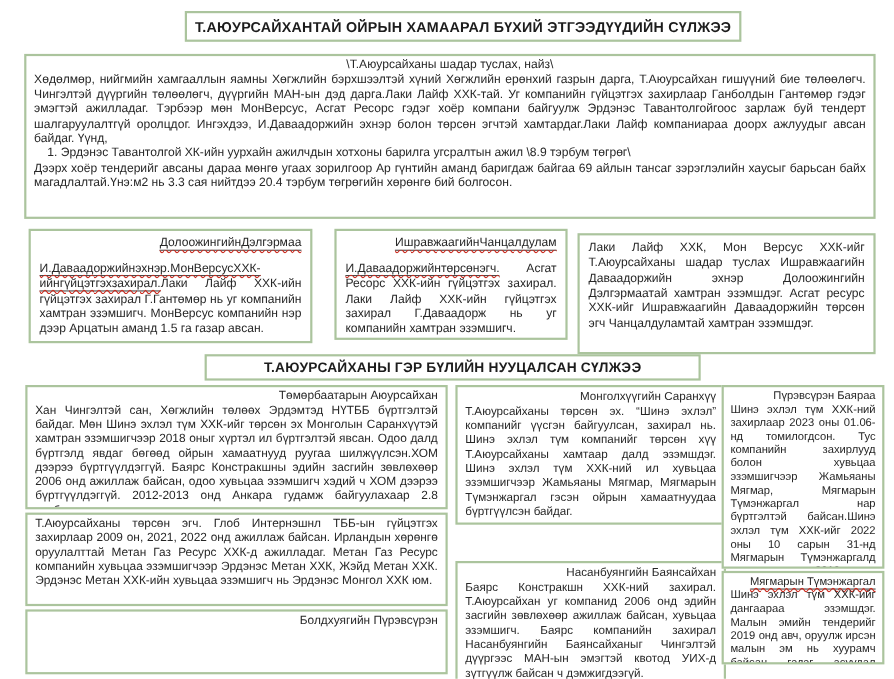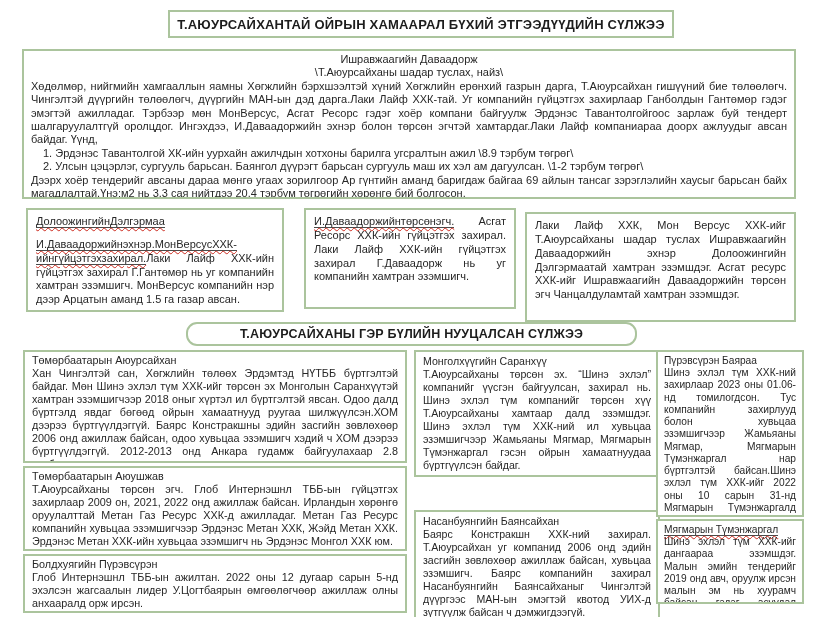--- a/index.html
+++ b/index.html
@@ -9,21 +9,21 @@
   }
   .box {
     position:absolute; box-sizing:border-box; background:#ffffff;
     border:2px solid #abc49d; overflow:hidden;
   }
   .section-title {
     display:flex; align-items:center; justify-content:center;
     font-weight:bold; font-size:13px; color:#1c1c1c; text-align:center;
     letter-spacing:.2px;
   }
-  .box-title { text-align:left; }
+  .box-title { text-align:right; }
   .body-text { text-align:justify; }
   .squig {
     border-bottom:1px solid #4a4a4a;
     text-decoration:underline wavy #cc2a1e 1px;
     text-underline-offset:2px;
   }
   
   .main-box { padding:2px 7px; font-size:11px; line-height:1.22; }
   .main-box .center { text-align:center; }
   .main-box .list-item { margin-left:12px; text-align:left; }
@@ -34,79 +34,78 @@
   
   .col-l { padding:2px 7px; font-size:10.8px; line-height:1.2; }
   .col-m { padding:3px 7px; font-size:10.6px; line-height:1.23; }
   .col-r { padding:3px 6px; font-size:10.2px; line-height:1.2; }
   
   #title1  { left:152px; top:10px;  width:506px; height:28px;margin-left:16px; }
   #bigbox  { left:22px;  top:49px;  width:774px; height:150px; }
   #boxA    { left:26px;  top:208px; width:258px; height:104px; }
   #boxB    { left:304px; top:208px; width:212px; height:101px; }
   #boxC    { left:525px; top:212px; width:271px; height:110px; }
-  #title2  { left:186px; top:322px; width:451px; height:24px; font-size:12.5px;border-radius:11px; }
+  #title2  { left:186px; top:322px; width:451px; height:24px; font-size:12.5px; }
   #boxL1   { left:23px;  top:350px; width:384px; height:113px; }
   #boxL2   { left:23px;  top:466px; width:384px; height:85px; }
   #boxL3   { left:23px;  top:554px; width:384px; height:59px; }
   #boxM1   { left:414px; top:350px; width:246px; height:127px; }
   #boxM2   { left:414px; top:510px; width:246px; height:128px; }
   #boxR1   { left:656px; top:350px; width:148px; height:167px; }
   #boxR2   { left:656px; top:519px; width:148px; height:85px; }
 </style>
 </head>
 <body>
 
 <div class="page">
 
   <div class="box section-title" id="title1">Т.АЮУРСАЙХАНТАЙ ОЙРЫН ХАМААРАЛ БҮХИЙ ЭТГЭЭДҮҮДИЙН СҮЛЖЭЭ</div>
 
   <div class="box main-box" id="bigbox">
-    <div class="center">Ишравжаагийн Даваадорж</div>
     <div class="center">\Т.Аюурсайханы шадар туслах, найз\</div>
     <div class="body-text">Хөдөлмөр, нийгмийн хамгааллын яамны Хөгжлийн бэрхшээлтэй хүний Хөгжлийн ерөнхий газрын дарга, Т.Аюурсайхан гишүүний бие төлөөлөгч. Чингэлтэй дүүргийн төлөөлөгч, дүүргийн МАН-ын дэд дарга.Лаки Лайф ХХК-тай. Уг компанийн гүйцэтгэх захирлаар Ганболдын Гантөмөр гэдэг эмэгтэй ажилладаг. Тэрбээр мөн МонВерсус, Асгат Ресорс гэдэг хоёр компани байгуулж Эрдэнэс Тавантолгойгоос зарлаж буй тендерт шалгаруулалтгүй оролцдог. Ингэхдээ, И.Даваадоржийн эхнэр болон төрсөн эгчтэй хамтардаг.Лаки Лайф компаниараа доорх ажлуудыг авсан байдаг. Үүнд,</div>
     <div class="list-item">1.   Эрдэнэс Тавантолгой ХК-ийн уурхайн ажилчдын хотхоны барилга угсралтын ажил \8.9 тэрбум төгрөг\</div>
-    <div class="list-item">2.   Улсын цэцэрлэг, сургууль барьсан. Баянгол дүүрэгт барьсан сургууль маш их хэл ам дагуулсан. \1-2 тэрбум төгрөг\</div>
     <div class="body-text">Дээрх хоёр тендерийг авсаны дараа мөнгө угаах зорилгоор Ар гүнтийн аманд баригдаж байгаа 69 айлын тансаг зэрэглэлийн хаусыг барьсан байх магадлалтай.Үнэ:м2 нь 3.3 сая нийтдээ 20.4 тэрбум төгрөгийн хөрөнгө бий болгосон.</div>
   </div>
 
   <div class="box mid-box" id="boxA">
     <div class="box-title">
       <span class="squig">ДолоожингийнДэлгэрмаа</span>
     </div>
     <div class="body-text">
       <span class="squig">И.Даваадоржийнэхнэр.МонВерсусХХК-ийнгүйцэтгэхзахирал.</span><span>Лаки Лайф ХХК-ийн гүйцэтгэх захирал Г.Гантөмөр нь уг компанийн хамтран эзэмшигч. МонВерсус компанийн нэр дээр Арцатын аманд 1.5 га газар авсан.</span>
     </div>
   </div>
 
   <div class="box mid-box" id="boxB">
+    <div class="box-title">
+      <span class="squig">ИшравжаагийнЧанцалдулам</span>
+    </div>
     <div class="body-text">
       <span class="squig">И.Даваадоржийнтөрсөнэгч.</span> <span>Асгат Ресорс ХХК-ийн гүйцэтгэх захирал. Лаки Лайф ХХК-ийн гүйцэтгэх захирал Г.Даваадорж нь уг компанийн хамтран эзэмшигч.</span>
     </div>
   </div>
 
   <div class="box mid-box nogap" id="boxC">
     <div class="body-text">Лаки Лайф ХХК, Мон Версус ХХК-ийг Т.Аюурсайханы шадар туслах Ишравжаагийн Даваадоржийн эхнэр Долоожингийн Дэлгэрмаатай хамтран эзэмшдэг. Асгат ресурс ХХК-ийг Ишравжаагийн Даваадоржийн төрсөн эгч Чанцалдуламтай хамтран эзэмшдэг.</div>
   </div>
 
   <div class="box section-title" id="title2">Т.АЮУРСАЙХАНЫ ГЭР БҮЛИЙН НУУЦАЛСАН СҮЛЖЭЭ</div>
 
   <div class="box col-l" id="boxL1">
     <div class="box-title">Төмөрбаатарын Аюурсайхан</div>
     <div class="body-text">Хан Чингэлтэй сан, Хөгжлийн төлөөх Эрдэмтэд НҮТББ бүртгэлтэй байдаг. Мөн Шинэ эхлэл түм ХХК-ийг төрсөн эх Монголын Саранхүүтэй хамтран эзэмшигчээр 2018 оныг хүртэл ил бүртгэлтэй явсан. Одоо далд бүртгэлд явдаг бөгөөд ойрын хамаатнууд руугаа шилжүүлсэн.ХОМ дээрээ бүртгүүлдэггүй. Баярс Констракшны эдийн засгийн зөвлөхөөр 2006 онд ажиллаж байсан, одоо хувьцаа эзэмшигч хэдий ч ХОМ дээрээ бүртгүүлдэггүй. 2012-2013 онд Анкара гудамж байгуулахаар 2.8 тэрбумын төсөл хэрэгжүүлсэн.</div>
   </div>
 
   <div class="box col-l" id="boxL2">
-    <div class="box-title">Төмөрбаатарын Аюушжав</div>
     <div class="body-text">Т.Аюурсайханы төрсөн эгч. Глоб Интернэшнл ТББ-ын гүйцэтгэх захирлаар 2009 он, 2021, 2022 онд ажиллаж байсан. Ирландын хөрөнгө оруулалттай Метан Газ Ресурс ХХК-д ажилладаг. Метан Газ Ресурс компанийн хувьцаа эзэмшигчээр Эрдэнэс Метан ХХК, Жэйд Метан ХХК. Эрдэнэс Метан ХХК-ийн хувьцаа эзэмшигч нь Эрдэнэс Монгол ХХК юм.</div>
   </div>
 
   <div class="box col-l" id="boxL3">
     <div class="box-title">Болдхуягийн Пүрэвсүрэн</div>
-    <div class="body-text">Глоб Интернэшнл ТББ-ын ажилтан. 2022 оны 12 дугаар сарын 5-нд эхэлсэн жагсаалын лидер У.Цогтбаярын өмгөөлөгчөөр ажиллаж олны анхааралд орж ирсэн.</div>
   </div>
 
   <div class="box col-m" id="boxM1">
     <div class="box-title">Монголхүүгийн Саранхүү</div>
     <div class="body-text">Т.Аюурсайханы төрсөн эх. “Шинэ эхлэл” компанийг үүсгэн байгуулсан, захирал нь. Шинэ эхлэл түм компанийг төрсөн хүү Т.Аюурсайханы хамтаар далд эзэмшдэг. Шинэ эхлэл түм ХХК-ний ил хувьцаа эзэмшигчээр Жамьяаны Мягмар, Мягмарын Түмэнжаргал гэсэн ойрын хамаатнуудаа бүртгүүлсэн байдаг.</div>
   </div>
 
   <div class="box col-m" id="boxM2">
     <div class="box-title">Насанбуянгийн Баянсайхан</div>
     <div class="body-text">Баярс Констракшн ХХК-ний захирал. Т.Аюурсайхан уг компанид 2006 онд эдийн засгийн зөвлөхөөр ажиллаж байсан, хувьцаа эзэмшигч. Баярс компанийн захирал Насанбуянгийн Баянсайханыг Чингэлтэй дүүргээс МАН-ын эмэгтэй квотод УИХ-д зүтгүүлж байсан ч дэмжигдээгүй.</div>

